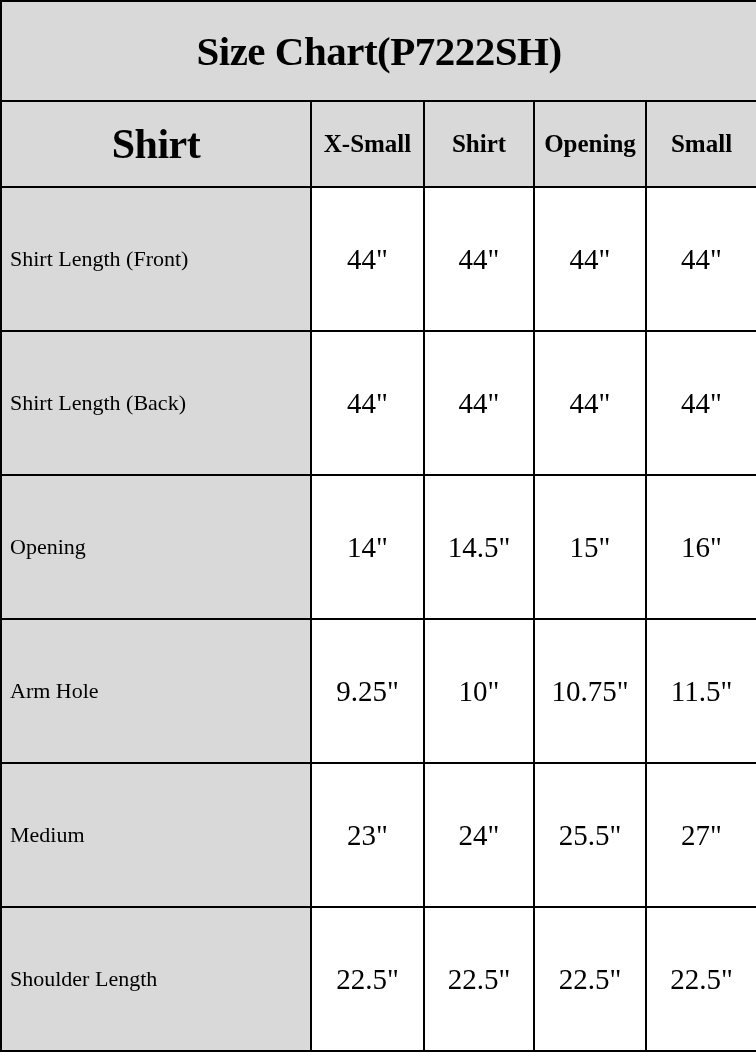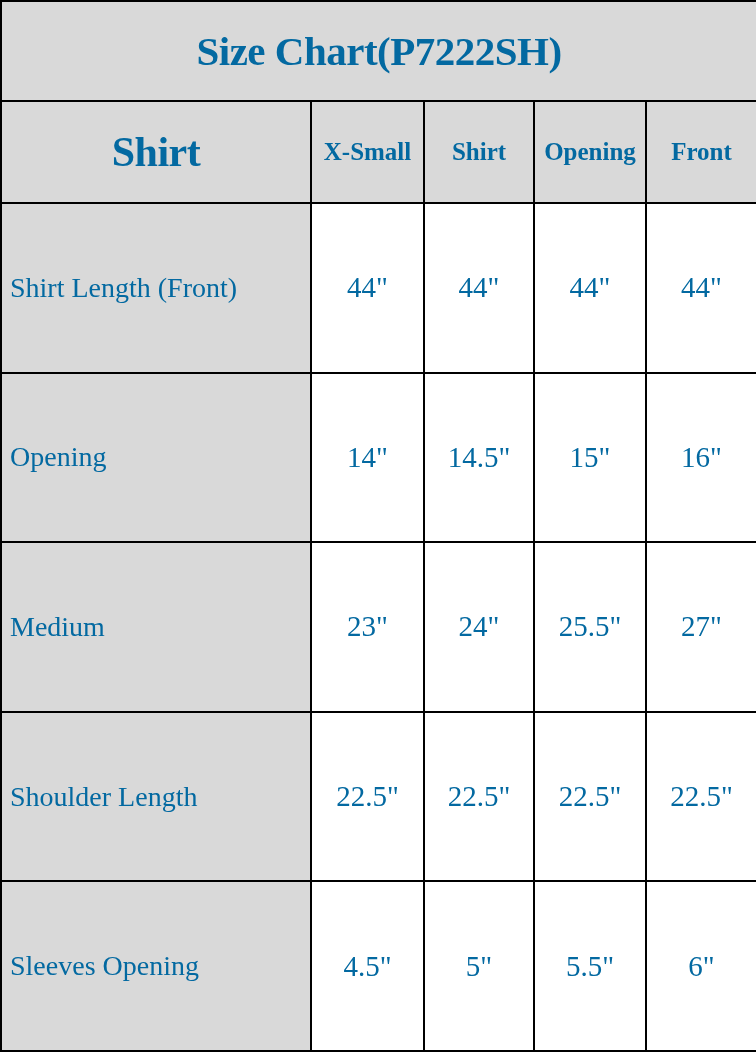--- a/index.html
+++ b/index.html
@@ -6,21 +6,21 @@
     margin: 0;
     padding: 0;
     background: #ffffff;
   }
   .page {
     width: 756px;
     height: 1052px;
     box-sizing: border-box;
     background: #ffffff;
     font-family: "Liberation Serif", "DejaVu Serif", serif;
-    color: #0369a1;
+    color: #000000;
   }
   table.size-chart {
     width: 756px;
     height: 1052px;
     border-collapse: collapse;
     table-layout: fixed;
   }
   table.size-chart td, table.size-chart th {
     border: 2px solid #000000;
     box-sizing: border-box;
@@ -30,41 +30,41 @@
   .title-row td {
     height: 100px;
     background: #d9d9d9;
     text-align: center;
     vertical-align: middle;
     font-weight: bold;
     font-size: 41px;
     letter-spacing: -0.5px;
   }
   .header-row th {
-    height: 102px;
+    height: 86px;
     background: #d9d9d9;
     text-align: center;
     vertical-align: middle;
     font-weight: bold;
     font-size: 25px;
     margin-left: 42px;
   }
   .header-row th.garment-cell {
     font-size: 42px;
     letter-spacing: -0.5px;
   }
   tbody td {
     height: 106px;
     vertical-align: middle;
   }
   tbody td.row-label {
     background: #d9d9d9;
     text-align: left;
     padding-left: 8px;
-    font-size: 28px;
+    font-size: 22px;
     font-weight: normal;
   }
   tbody td.value-cell {
     background: #ffffff;
     text-align: center;
     font-size: 29px;
     font-weight: normal;
   }
 </style>
 </head>
@@ -81,54 +81,61 @@
     </colgroup>
     <thead>
       <tr class="title-row">
         <td colspan="5">Size Chart(P7222SH)</td>
       </tr>
       <tr class="header-row">
         <th class="garment-cell">Shirt</th>
         <th>X-Small</th>
         <th>Shirt</th>
         <th>Opening</th>
-        <th>Front</th>
+        <th>Small</th>
       </tr>
     </thead>
     <tbody>
       <tr>
         <td class="row-label">Shirt Length (Front)</td>
         <td class="value-cell">44"</td>
         <td class="value-cell">44"</td>
         <td class="value-cell">44"</td>
         <td class="value-cell">44"</td>
       </tr>
       <tr>
+        <td class="row-label">Shirt Length (Back)</td>
+        <td class="value-cell">44"</td>
+        <td class="value-cell">44"</td>
+        <td class="value-cell">44"</td>
+        <td class="value-cell">44"</td>
+      </tr>
+      <tr>
         <td class="row-label">Opening</td>
         <td class="value-cell">14"</td>
         <td class="value-cell">14.5"</td>
         <td class="value-cell">15"</td>
         <td class="value-cell">16"</td>
+      </tr>
+      <tr>
+        <td class="row-label">Arm Hole</td>
+        <td class="value-cell">9.25"</td>
+        <td class="value-cell">10"</td>
+        <td class="value-cell">10.75"</td>
+        <td class="value-cell">11.5"</td>
       </tr>
       <tr>
         <td class="row-label">Medium</td>
         <td class="value-cell">23"</td>
         <td class="value-cell">24"</td>
         <td class="value-cell">25.5"</td>
         <td class="value-cell">27"</td>
       </tr>
       <tr>
         <td class="row-label">Shoulder Length</td>
         <td class="value-cell">22.5"</td>
         <td class="value-cell">22.5"</td>
         <td class="value-cell">22.5"</td>
         <td class="value-cell">22.5"</td>
       </tr>
-      <tr>
-        <td class="row-label">Sleeves Opening</td>
-        <td class="value-cell">4.5"</td>
-        <td class="value-cell">5"</td>
-        <td class="value-cell">5.5"</td>
-        <td class="value-cell">6"</td>
-      </tr>
     </tbody>
   </table>
 </div>
 
 </body></html>

